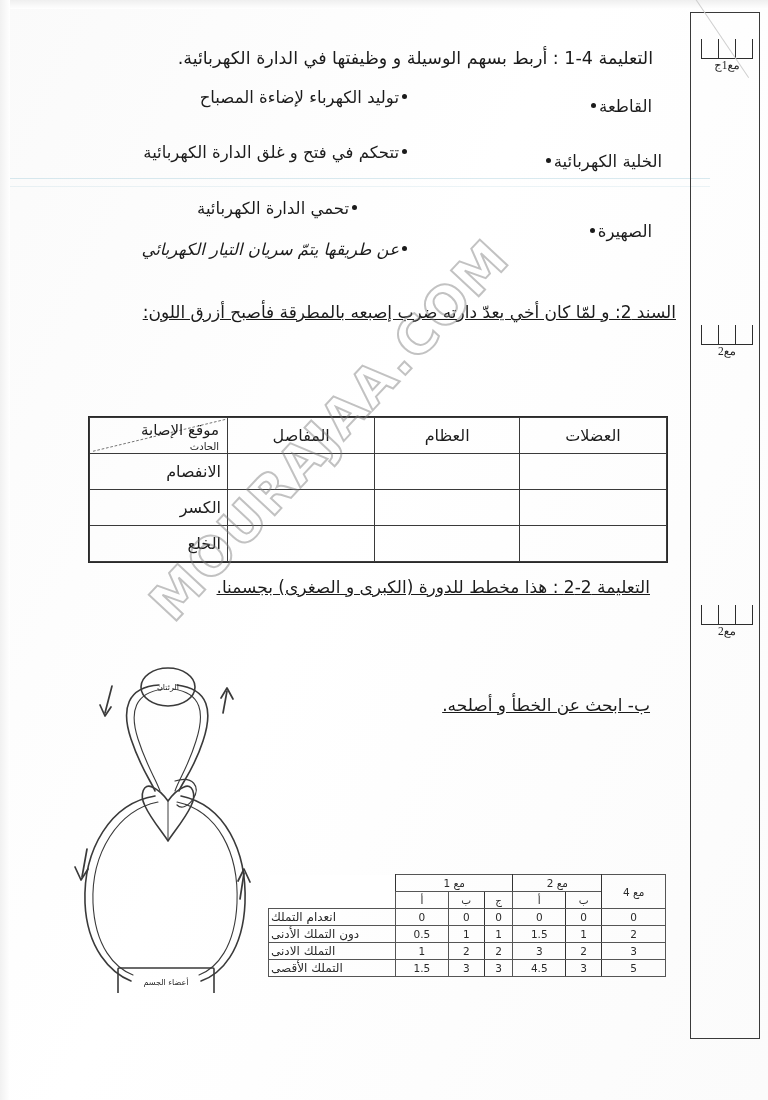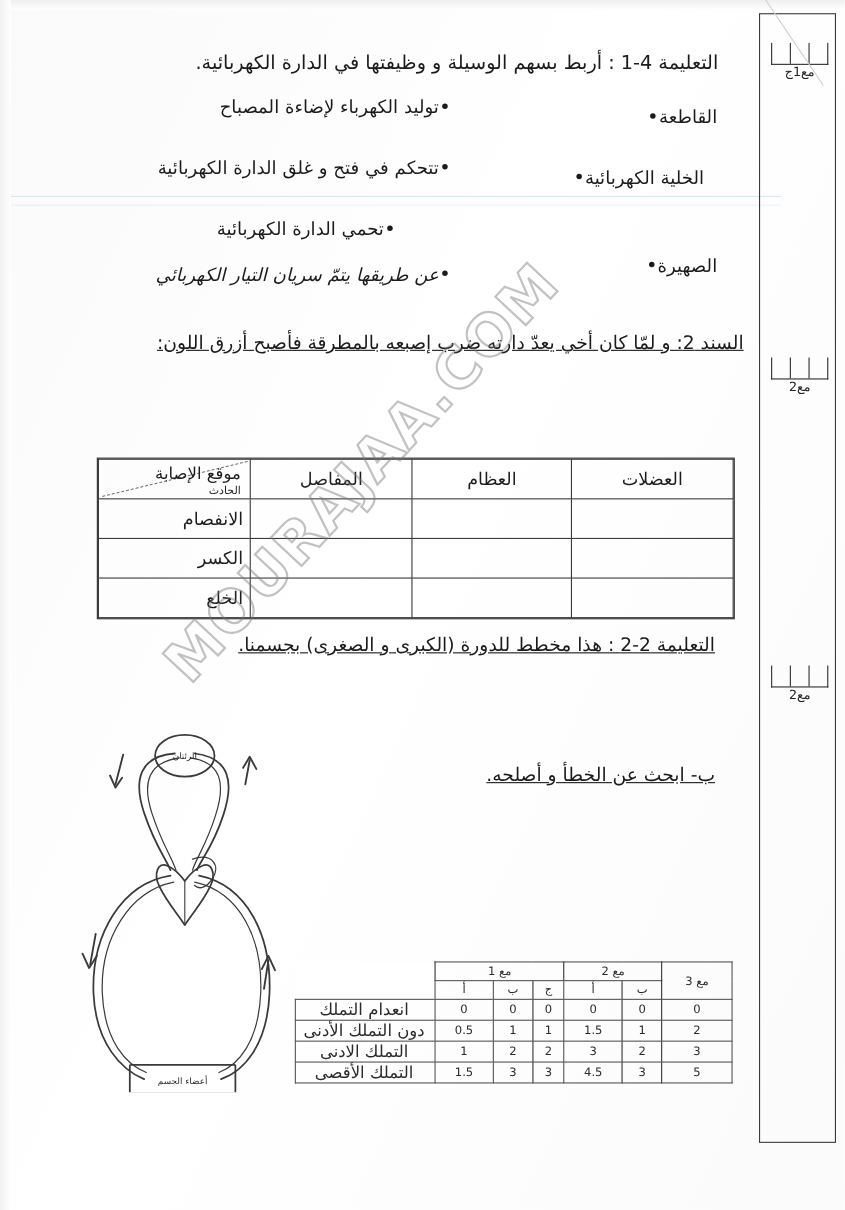--- a/index.html
+++ b/index.html
@@ -103,21 +103,21 @@
     font-size:10.5px;color:#2a2a2a;
   }
   #score-table td,#score-table th{
     border:1px solid #555;
     text-align:center;
     height:16px;
     font-weight:normal;
     padding:0 2px;
   }
   #score-table td.rowlabel{
-    width:120px;text-align:center;padding-right:4px;font-size:15px;
+    width:120px;text-align:left;padding-right:4px;font-size:12px;
     border-right:1.6px solid #444;
   }
   #score-table td.grp{font-size:10.5px;}
   #score-table .sep-l{border-left:1.6px solid #333;}
 
   
   #margin-col{
     position:absolute;right:8px;top:12px;width:68px;height:1025px;
     border:1.3px solid #3a3a3a;
     background:transparent;
@@ -132,21 +132,21 @@
     border-bottom:1.4px solid #2d2d2d;
     box-sizing:border-box;
     display:flex;
   }
   .grade-box .cells span{
     flex:1;border-left:1.2px solid #2d2d2d;box-sizing:border-box;
   }
   .grade-box .cells span:last-child{border-left:none;}
   .grade-box .tag{
     position:absolute;left:0;top:19px;width:52px;
-    text-align:center;font-size:11.5px;color:#222;direction:rtl;
+    text-align:center;font-size:11.5px;color:#222;direction:rtl;font-family:Liberation Serif, serif;
   }
 
   
   #fold{
     position:absolute;right:0px;top:0px;width:80px;height:80px;
     overflow:hidden;
   }
   #fold .slash{
     position:absolute;left:-6px;top:-22px;width:120px;height:1px;
     background:#cfcfcf;transform:rotate(56deg);transform-origin:left top;
@@ -182,24 +182,24 @@
   <div class="streak" style="top:178px;"></div>
   <div class="streak" style="top:186px;opacity:.5;"></div>
 
   <div id="content">
 
     <div class="line q-head" style="right:37px;top:48px;">التعليمة 4-1 : أربط بسهم الوسيلة و وظيفتها في الدارة الكهربائية.</div>
 
     <div class="line item" style="right:38px;top:97px;">
       <span>القاطعة</span><span class="bullet-dot"></span>
     </div>
-    <div class="line item" style="right:50px;top:152px;">
+    <div class="line item" style="right:28px;top:152px;">
       <span>الخلية الكهربائية</span><span class="bullet-dot"></span>
     </div>
-    <div class="line item" style="right:38px;top:222px;margin-top:10px;">
+    <div class="line item" style="right:38px;top:222px;">
       <span>الصهيرة</span><span class="bullet-dot"></span>
     </div>
 
     <div class="line item" style="right:280px;top:88px;">
       <span class="bullet-dot"></span><span>توليد الكهرباء لإضاءة المصباح</span>
     </div>
     <div class="line item" style="right:280px;top:143px;text-align:center;">
       <span class="bullet-dot"></span><span>تتحكم في فتح و غلق الدارة الكهربائية</span>
     </div>
     <div class="line item" style="right:330px;top:199px;">
@@ -291,21 +291,21 @@
       </g>
       <text class="organ-label" x="113" y="27" text-anchor="middle" direction="rtl">الرئتان</text>
       <text class="organ-label" x="111" y="322" text-anchor="middle" direction="rtl">أعضاء الجسم</text>
     </svg>
   </div>
 
   <div id="score-table">
     <table>
       <tbody>
         <tr>
-          <td class="grp sep-l" rowspan="2">مع 3</td>
+          <td class="grp sep-l" rowspan="2">مع 4</td>
           <td class="grp sep-l" colspan="2">مع 2</td>
           <td class="grp sep-l" colspan="3">مع 1</td>
           <td rowspan="2" style="border:none;background:#fff;"></td>
         </tr>
         <tr>
           <td class="sep-l">ب</td>
           <td>أ</td>
           <td class="sep-l">ج</td>
           <td>ب</td>
           <td>أ</td>

